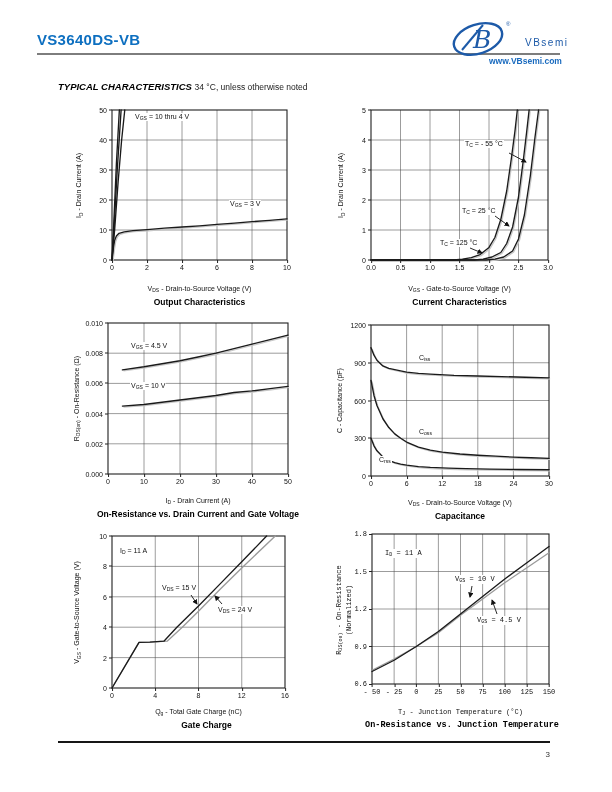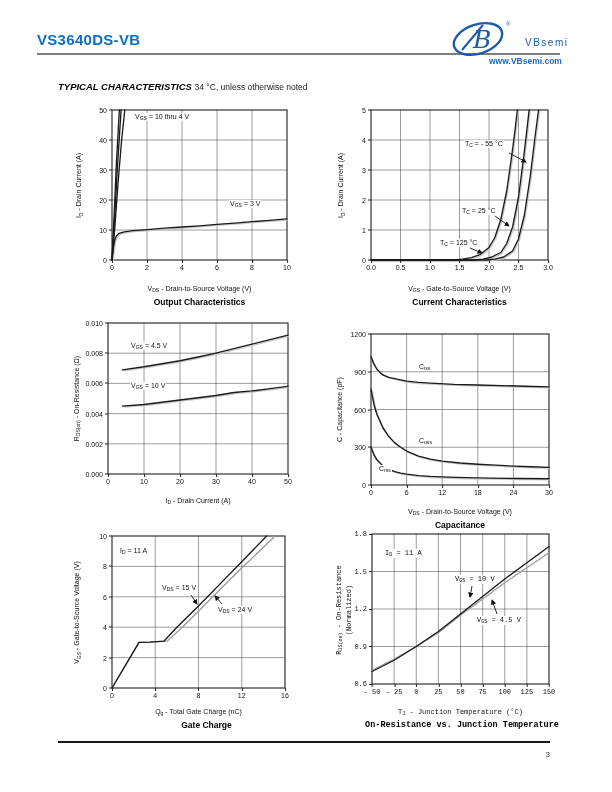--- a/index.html
+++ b/index.html
@@ -187,23 +187,24 @@
       <span class="yt" style="top:0%">0.010</span>
       <span class="yt" style="top:20%">0.008</span>
       <span class="yt" style="top:40%">0.006</span>
       <span class="yt" style="top:60%">0.004</span>
       <span class="yt" style="top:80%">0.002</span>
       <span class="yt" style="top:100%">0.000</span>
       <span class="ann" style="left:22px;top:19px"><span>V</span><span class="sb">GS</span><span> = 4.5 V</span></span>
       <span class="ann" style="left:22px;top:59px"><span>V</span><span class="sb">GS</span><span> = 10 V</span></span>
     </div>
     <div class="xlab" style="left:68px;top:179px;width:180px;"><span>I</span><span class="sb">D</span><span> - Drain Current (A)</span></div>
-  </div>
-
-  <div class="chart" style="left:330px;top:329px;width:270px;height:200px;">
+    <div class="cap" style="left:13px;top:191px;width:290px;">On-Resistance vs. Drain Current and Gate Voltage</div>
+  </div>
+
+  <div class="chart" style="left:330px;top:320px;width:270px;height:200px;">
     <div class="ylab" style="left:-65px;top:76px;width:151px;"><span>C</span><span class="sb"></span><span> - Capacitance (pF)</span></div>
     <div class="plot" style="left:41px;top:5px;width:178px;height:151px;">
       <svg viewBox="0 0 178 151" preserveAspectRatio="none">
         <g class="grid">
           <line x1="35.6" y1="0" x2="35.6" y2="151"></line>
             <line x1="71.2" y1="0" x2="71.2" y2="151"></line>
             <line x1="106.8" y1="0" x2="106.8" y2="151"></line>
             <line x1="142.4" y1="0" x2="142.4" y2="151"></line>
           <line x1="0" y1="37.75" x2="178" y2="37.75"></line>
             <line x1="0" y1="75.5" x2="178" y2="75.5"></line>

